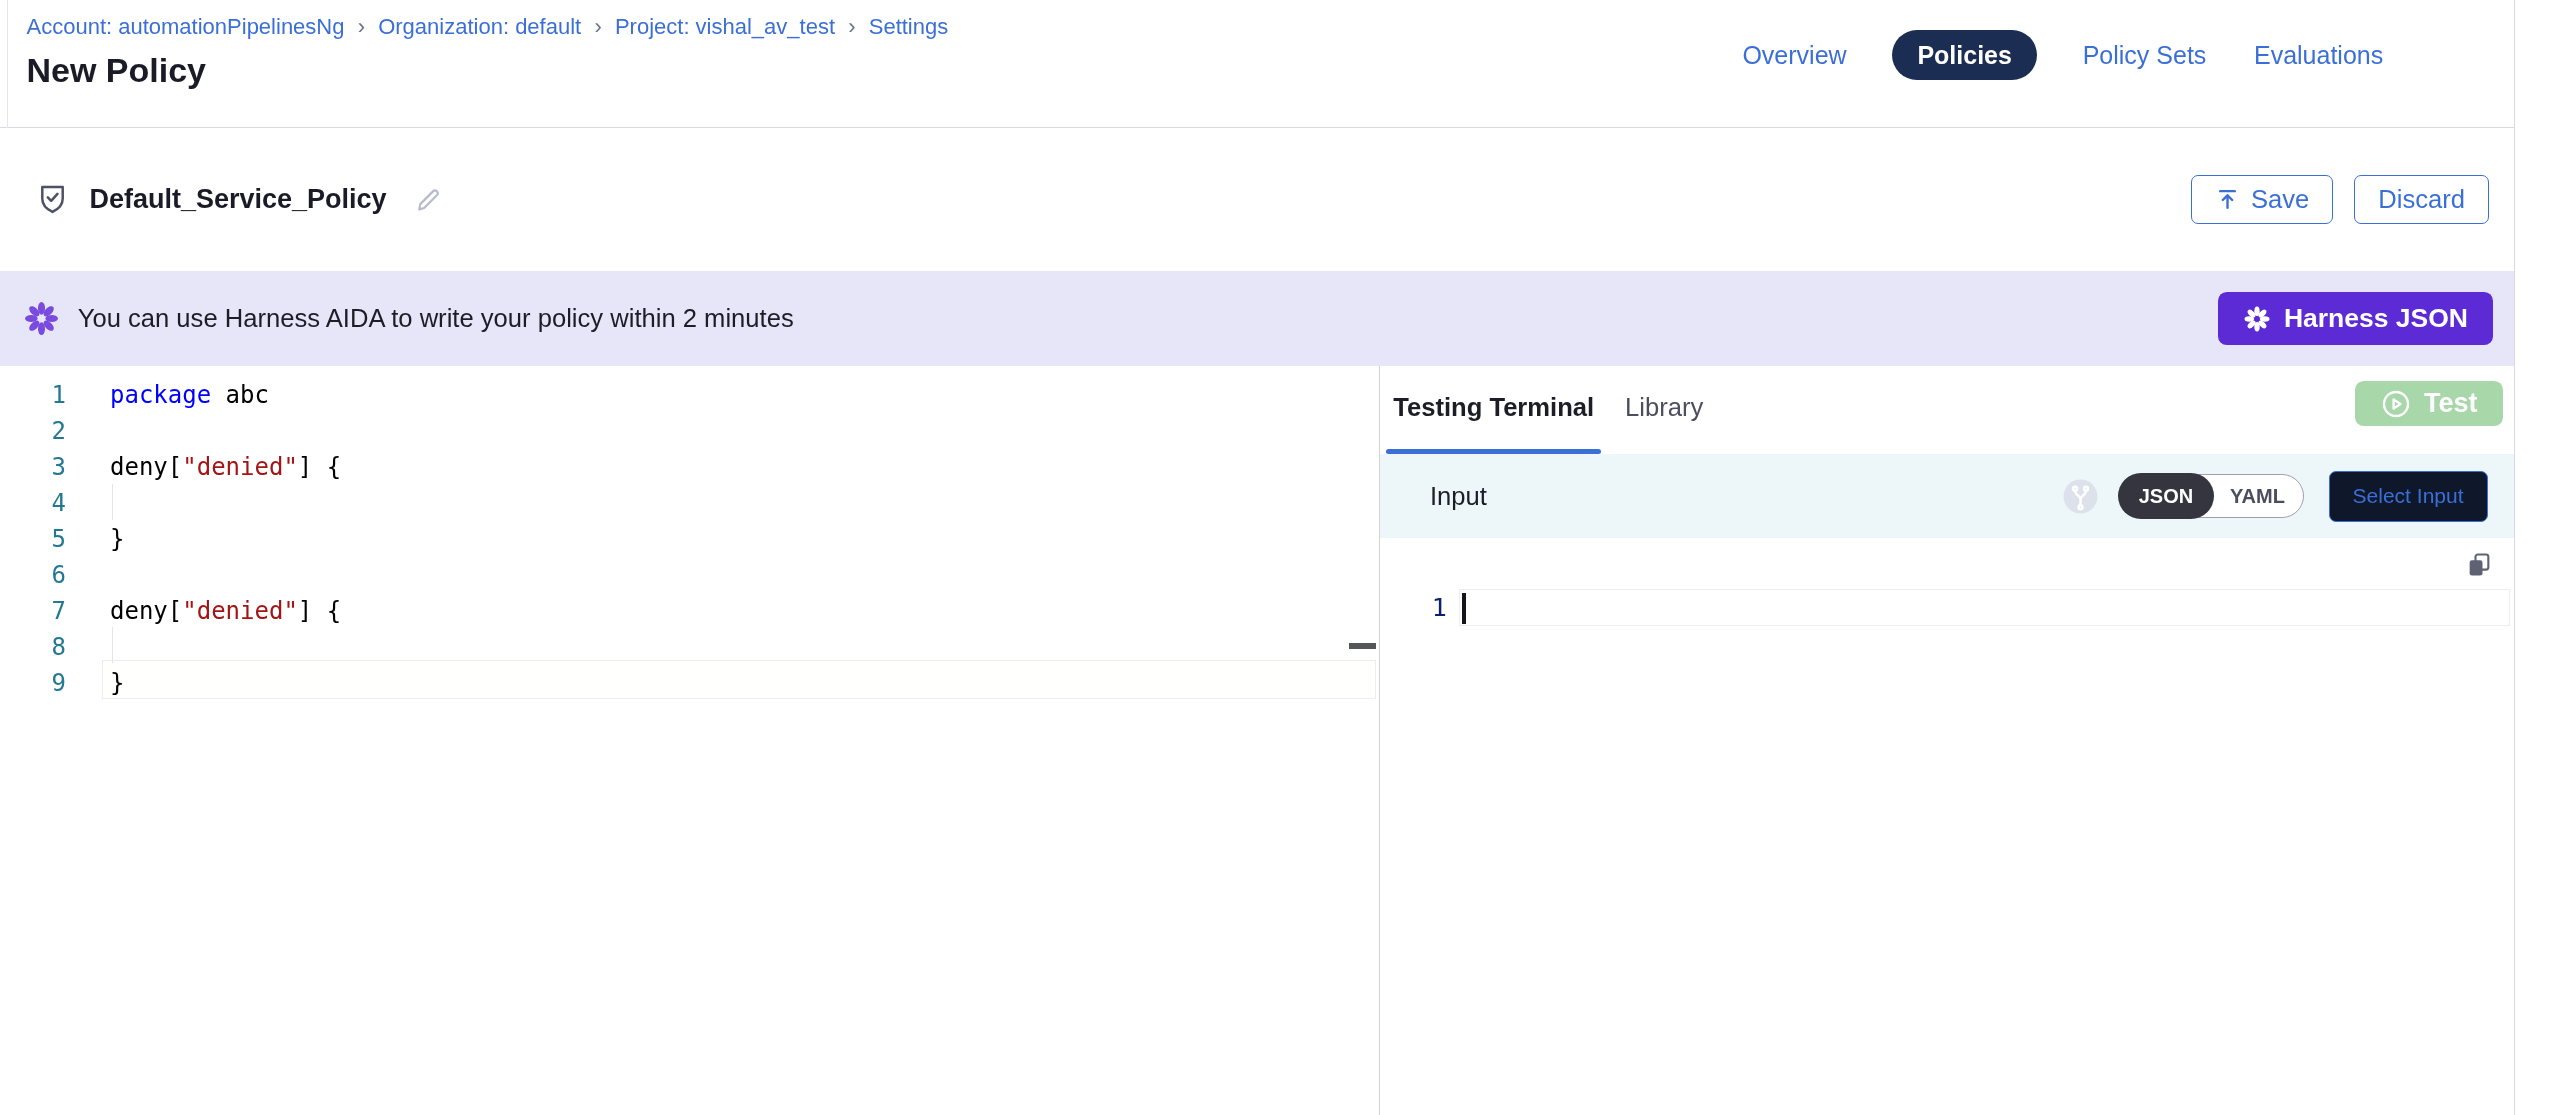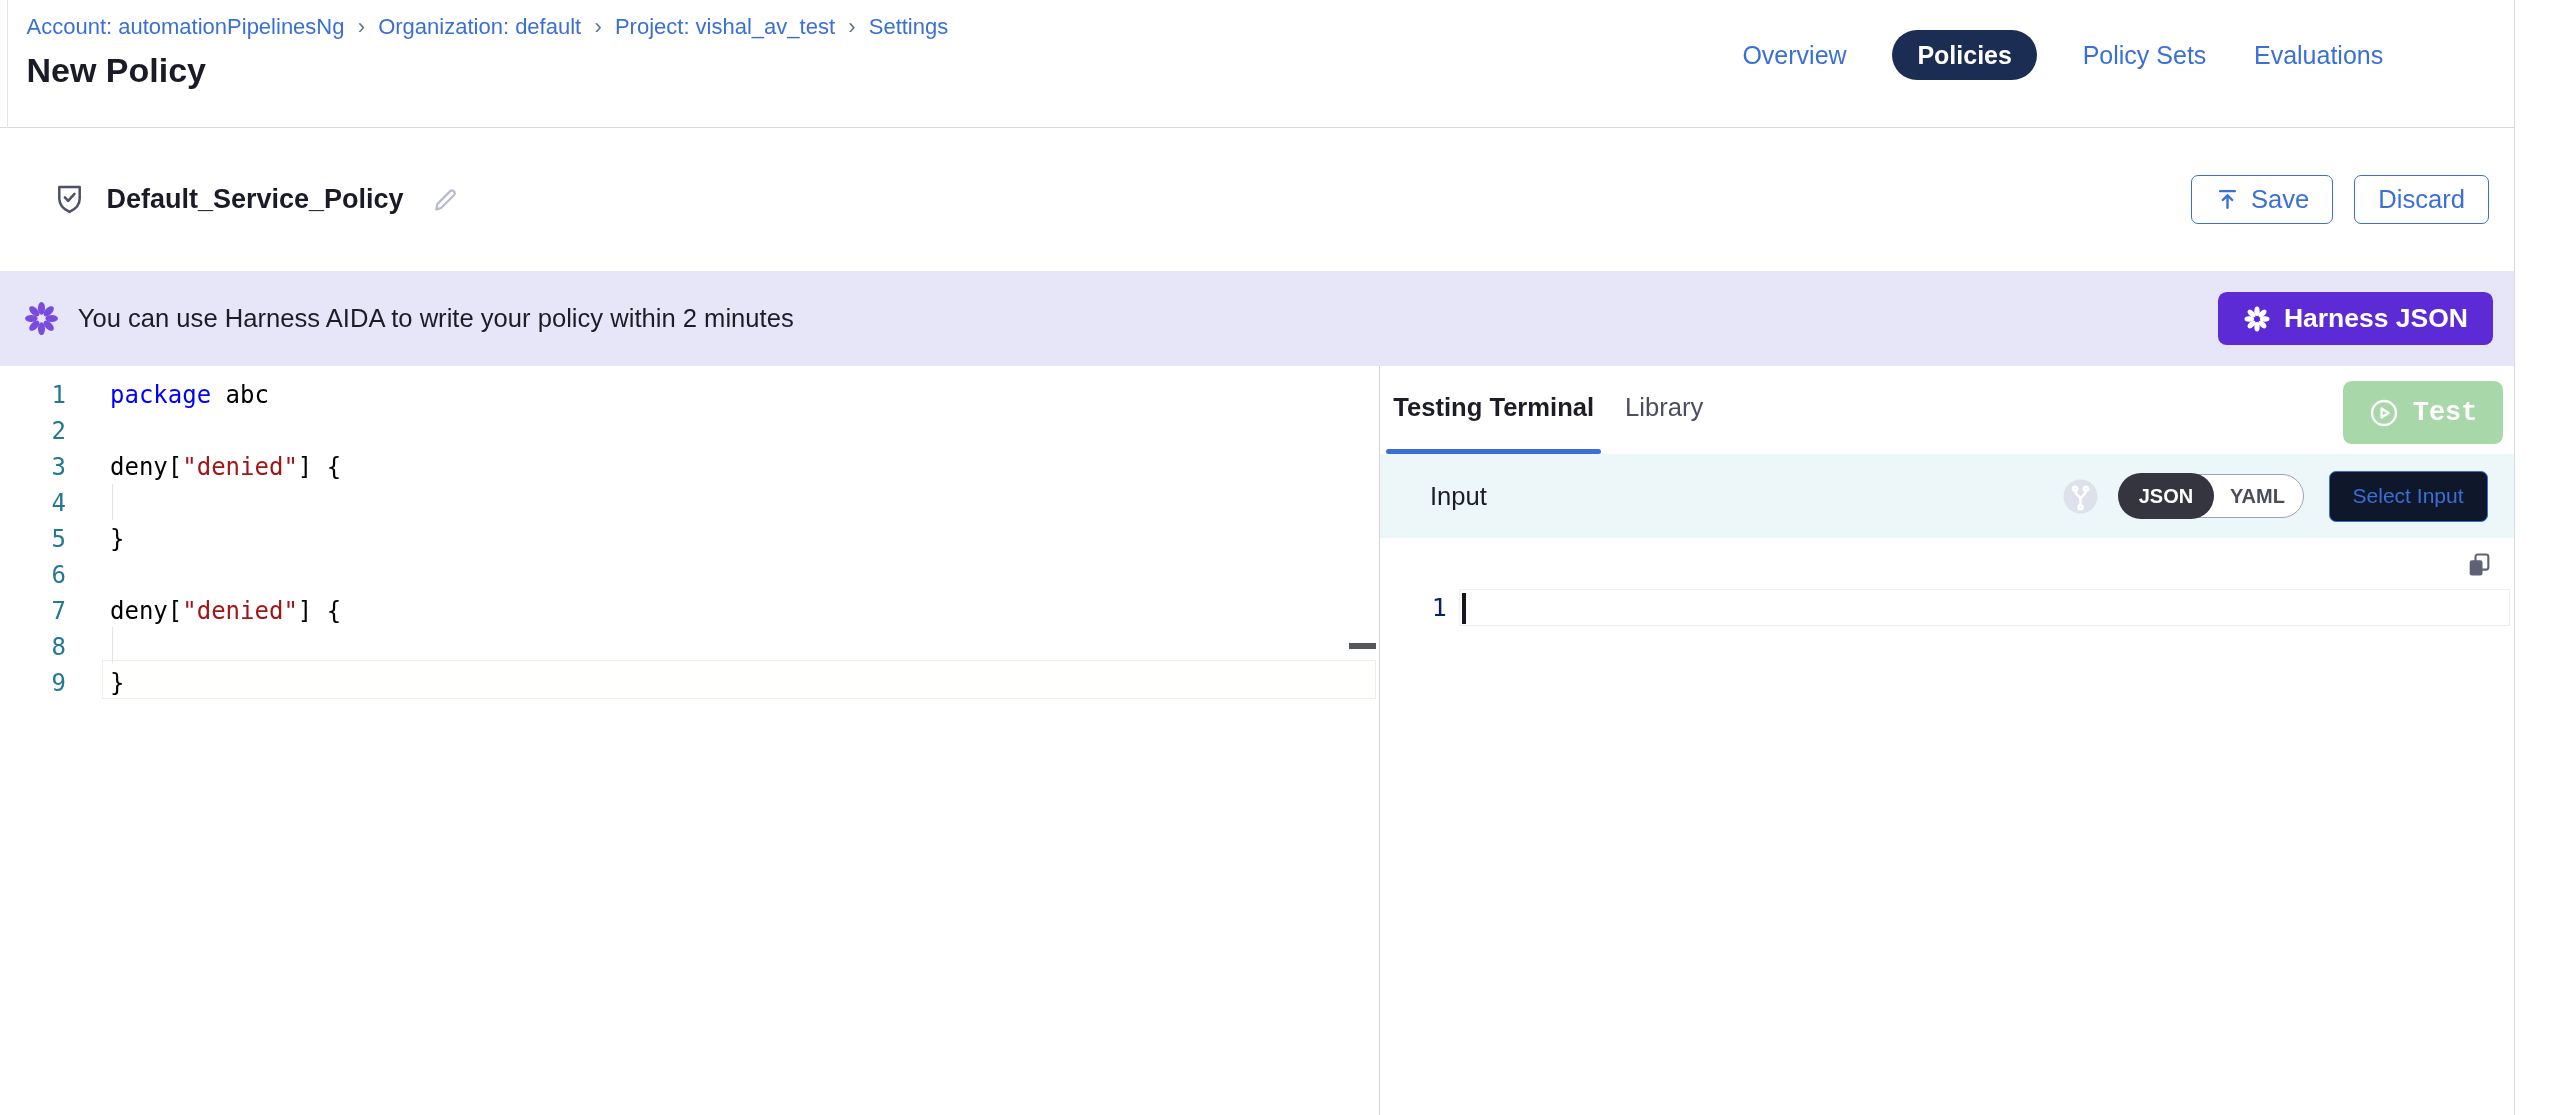--- a/index.html
+++ b/index.html
@@ -17,21 +17,21 @@
   .crumb { cursor:pointer; }
   .crumb-sep { color:#64748f; font-size:22px; }
   .page-title { position:absolute; left:26.5px; top:51px; font-size:34px; font-weight:700; color:#1b1b28; }
   .header-tabs { position:absolute; right:129px; top:30px; display:flex; align-items:center; gap:44px;
                  font-size:25px; font-weight:500; color:var(--link-blue,#3b6fd8); }
   .header-tab { padding:10.6px 1.8px; cursor:pointer; white-space:nowrap; }
   .header-tab.active { background:var(--active-tab-bg,#1b2d52); color:#fff; padding:10.6px 25px;
                        border-radius:882px; font-weight:600; }
   
   .toolbar { position:absolute; top:128px; left:0; right:62px; height:143px; background:#fff;
-             display:flex; align-items:center; padding:0 25px 0 52px; }
+             display:flex; align-items:center; padding:0 25px 0 35px; }
   .policy-name { margin-left:19.4px; font-size:27px; font-weight:700; color:#1b1b28; }
   .pencil-wrap { margin-left:26.5px; display:flex; align-items:center; cursor:pointer; }
   .toolbar-spacer { flex:1; }
   .btn-outline { display:flex; align-items:center; gap:10.6px; height:49px; padding:0 23px;
                  background:#fff; border:1.8px solid var(--link-blue,#3b6fd8); border-radius:7px;
                  color:var(--link-blue,#3b6fd8); font-size:25.6px; font-weight:500; cursor:pointer;
                  font-family:"Liberation Sans", sans-serif; }
   .btn-outline + .btn-outline { margin-left:21px; }
   
   .aida-banner { position:absolute; top:271px; left:0; right:62px; height:95px;
@@ -61,24 +61,24 @@
   .hscroll-dash { position:absolute; left:1349px; top:277px; width:26.5px; height:6.2px; background:#55585a; }
   .v-divider { position:absolute; left:1379px; top:366px; bottom:0; width:0.9px; background:#d2d2db; }
   
   .right-panel { position:absolute; left:1380px; top:366px; right:62px; bottom:0; background:#fff; }
   .rp-tab-testing { position:absolute; left:13.2px; top:26.5px; font-size:25.6px; font-weight:700;
                     color:#1d1d27; cursor:pointer; }
   .rp-tab-library { position:absolute; left:245px; top:26.5px; font-size:25.6px; font-weight:500;
                     color:#4c4e5f; cursor:pointer; }
   .rp-underline { position:absolute; left:6.2px; top:83px; width:215px; height:5.3px;
                   background:var(--link-blue,#3b6fd8); border-radius:2.6px; }
-  .test-btn { position:absolute; right:11.5px; top:15px; height:63px; padding:0 25px;
+  .test-btn { position:absolute; right:11.5px; top:15px; height:45px; padding:0 25px;
               background:var(--test-green,#a8d7a9); border:none; border-radius:8.8px; color:#fff;
               font-size:27px; font-weight:700; display:flex; align-items:center; gap:12.4px;
-              cursor:default; font-family:Liberation Mono, monospace; }
+              cursor:default; font-family:Liberation Sans, sans-serif; }
   .input-row { position:absolute; top:88px; left:0; right:0; height:84px; background:#edf7fa;
                display:flex; align-items:center; padding:0 26.5px 0 50px; }
   .input-label { font-size:25.6px; color:#1d1d27; }
   .fork-icon { margin-left:auto; display:flex; align-items:center; }
   .format-toggle { margin-left:19.4px; display:inline-flex; align-items:center; height:44px;
                    background:#fff; border:1.8px solid #9fa0b4; border-radius:882px; }
   .fmt-opt { font-size:20px; font-weight:700; padding:0 17.7px; height:44px; display:flex;
              align-items:center; color:#4b4d5e; cursor:pointer; }
   .fmt-opt.selected { background:#34353f; color:#fff; border-radius:882px; margin:-1.8px; height:46px;
                       padding:0 21px; }

